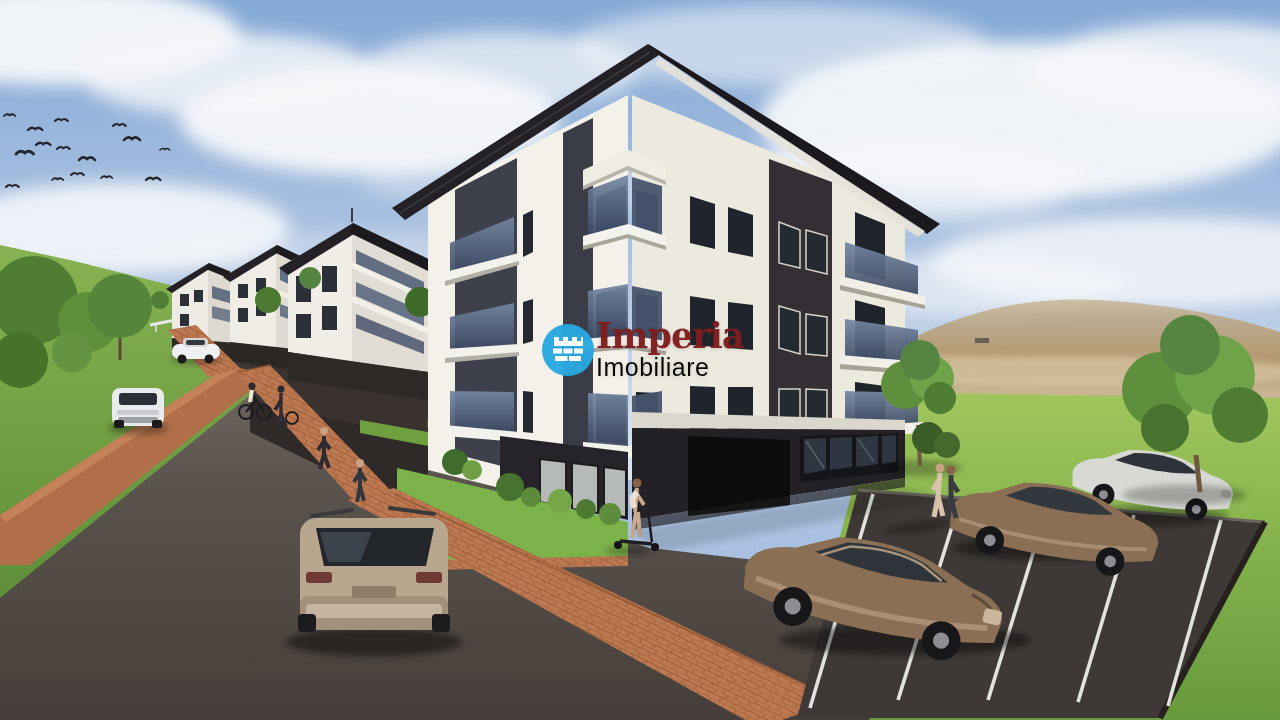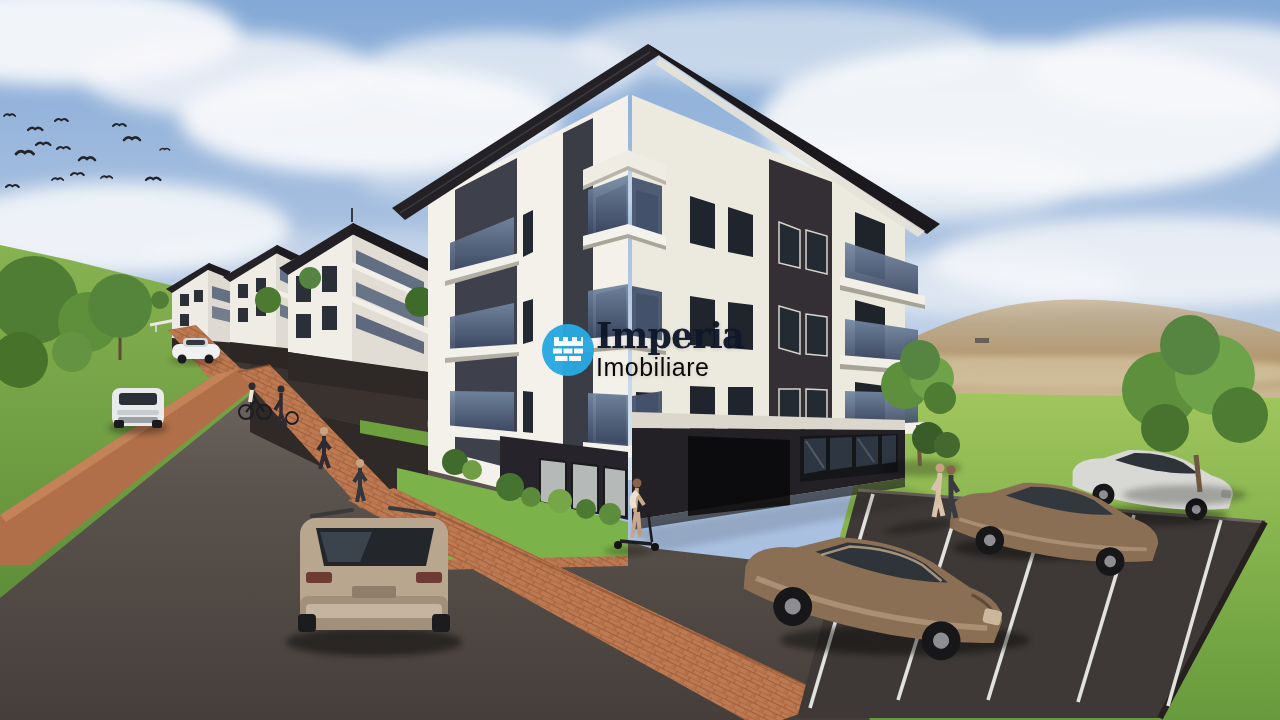--- a/index.html
+++ b/index.html
@@ -4,21 +4,21 @@
 <style>
   html,body{margin:0;padding:0;background:#222;}
   #stage{position:relative;width:1280px;height:720px;overflow:hidden;
          font-family:"Liberation Sans",sans-serif;background:#a9c0e0;}
   #scene{position:absolute;left:0;top:0;}
   .watermark{position:absolute;left:542px;top:318px;display:flex;align-items:flex-start;
              gap:6px;opacity:.97;pointer-events:none;}
   .wm-badge{margin-top:6px;}
   .wm-text{display:flex;flex-direction:column;margin-left:-4px;}
   .wm-brand{font-family:"DejaVu Serif","Liberation Serif",serif;font-weight:bold;
-            font-size:35px;line-height:1.0;color:#0f172a;letter-spacing:-1px;
+            font-size:35px;line-height:1.0;color:#7f1d1d;letter-spacing:-1px;
             text-shadow:0 1px 4px rgba(40,40,60,.18);}
   .wm-sub{font-family:"Liberation Sans",sans-serif;font-weight:normal;
           font-size:25px;line-height:1.05;color:#000000;letter-spacing:.5px;
           margin-top:1px;text-shadow:0 1px 4px rgba(40,40,60,.15);}
 </style>
 </head>
 <body>
 
 <div id="stage">
 <svg id="scene" width="1280" height="720" viewBox="0 0 1280 720">

